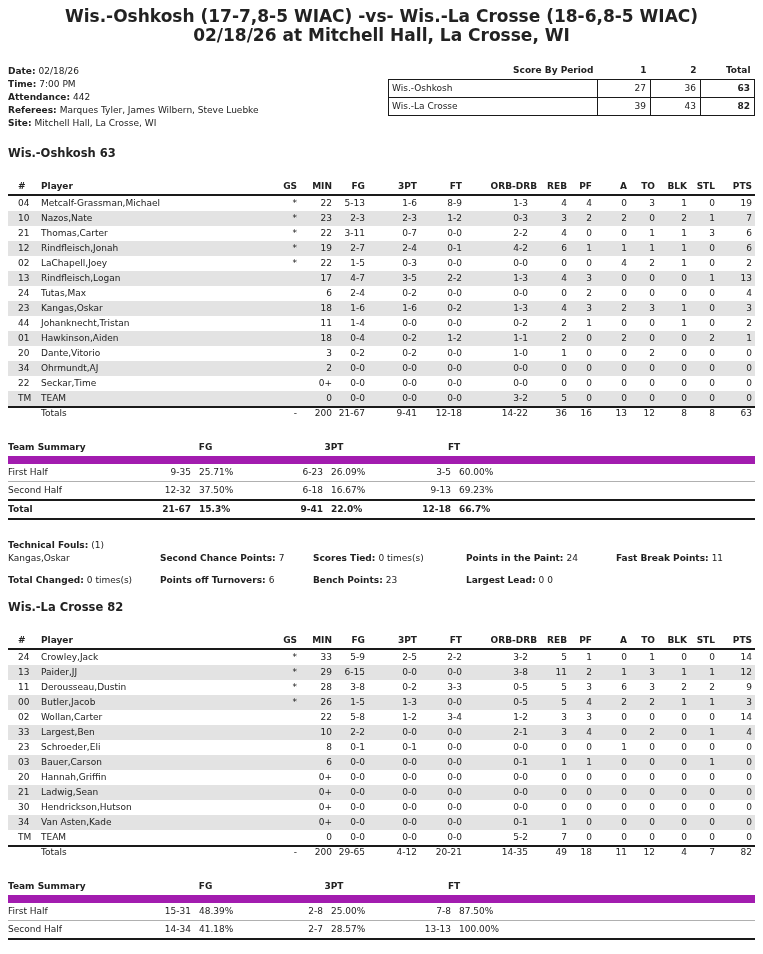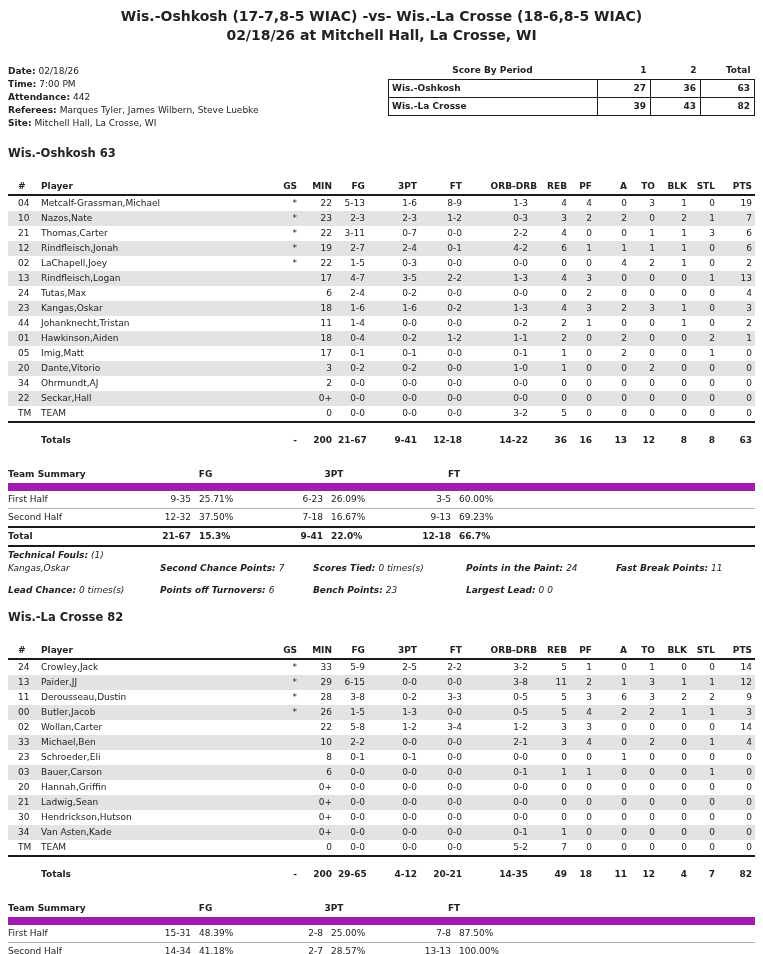--- a/index.html
+++ b/index.html
@@ -5,69 +5,69 @@
   * { box-sizing: border-box; }
   html,body { margin:0; padding:0; }
   body {
     width:763px; height:954px; overflow:hidden; background:#fff;
     font-family:"DejaVu Sans","Liberation Sans",sans-serif;
     font-size:9px; color:#222; -webkit-font-smoothing:antialiased;
   }
   .b { font-weight:bold; }
 
   
-  .titles { text-align:center; padding-top:7px; font-weight:bold; font-size:14px; line-height:19px; }
+  .titles { text-align:center; padding-top:7px; font-weight:bold; font-size:17px; line-height:19px; }
 
   
   .top-row { display:flex; justify-content:space-between; align-items:flex-start; margin:20px 8px 0 8px; }
   .game-info { line-height:13px; white-space:nowrap; }
   .game-info .val { margin-left:3px; }
 
   table.score { border-collapse:collapse; width:366px; table-layout:fixed; }
   table.score td { font-size:9px; line-height:11px; white-space:nowrap; overflow:hidden; }
   table.score thead td { font-weight:bold; height:14px; text-align:right; padding:0 4px 2px 0; }
-  table.score thead td:first-child { text-align:center; padding-left:3px; }
-  table.score tbody td { border:1px solid #1a1a1a; height:18px; text-align:right; padding-right:4px;font-weight:bold; }
+  table.score thead td:first-child { text-align:right; padding-left:3px; }
+  table.score tbody td { border:1px solid #1a1a1a; height:18px; text-align:right; padding-right:4px; }
   table.score tbody td:first-child { text-align:left; padding-left:3px; }
   table.score tbody td:last-child { font-weight:bold; }
 
   
   .team-heading { margin:16px 8px 0 8px; font-weight:bold; font-size:11.5px; }
   .team-heading.second { margin-top:13px; }
 
   
   table.box { border-collapse:collapse; table-layout:fixed; width:747px; margin:19px 8px 0 8px; }
   table.box td { font-size:9px; line-height:11px; padding:2px 3px; white-space:nowrap; overflow:hidden; }
   table.box td:nth-child(-n+2) { text-align:left; }
   table.box td:nth-child(n+3) { text-align:right; }
   table.box td:first-child { padding-left:10px; }
   table.box thead td { font-weight:bold; border-bottom:2px solid #1a1a1a; }
   table.box tbody tr:nth-child(even) { background:#e3e3e3; }
   table.box tbody td:nth-child(8) { padding-right:12px; }
-  table.box tfoot td { font-weight:bold; border-top:2px solid #1a1a1a; padding-top:12px; padding-bottom:3px; }
+  table.box tfoot td { font-weight:normal; border-top:2px solid #1a1a1a; padding-top:0; padding-bottom:3px; }
   table.box tfoot td:nth-child(8) { padding-right:12px; }
 
   
   table.summary { border-collapse:collapse; table-layout:fixed; width:747px; margin:17px 8px 0 8px; }
   table.summary td { font-size:9px; line-height:11px; padding:3px 0; white-space:nowrap; overflow:hidden; }
   table.summary thead td { font-weight:bold; border-bottom:8px solid #a21caf; }
   table.summary thead td.grp { text-align:center; }
   table.summary thead td:nth-child(2) { padding-left:20px; }
   table.summary thead td:nth-child(3) { padding-left:14px; }
   table.summary thead td:nth-child(4) { padding-right:238px; }
   table.summary tbody td:nth-child(2), table.summary tbody td:nth-child(4), table.summary tbody td:nth-child(6),
   table.summary tfoot td:nth-child(2), table.summary tfoot td:nth-child(4), table.summary tfoot td:nth-child(6) { text-align:right; }
   table.summary tbody td:nth-child(3), table.summary tbody td:nth-child(5), table.summary tbody td:nth-child(7),
   table.summary tfoot td:nth-child(3), table.summary tfoot td:nth-child(5), table.summary tfoot td:nth-child(7) { text-align:left; padding-left:8px; }
   table.summary tbody tr:first-child td { border-bottom:1px solid #b0b0b0; }
   table.summary tbody tr:nth-child(2) td { border-bottom:2px solid #1a1a1a; }
   table.summary tfoot td { font-weight:bold; border-bottom:2px solid #1a1a1a; }
 
   
-  .stats { margin:2px 8px 0 8px; line-height:13px; white-space:nowrap;font-style:italic; }
+  .stats { margin:19px 8px 0 8px; line-height:13px; white-space:nowrap; }
   .stats-grid { display:grid; grid-template-columns:152px 153px 153px 150px 1fr; }
   .stats-grid.row3 { margin-top:9px; }
   .stats .val { margin-left:3px; }
 </style>
 </head>
 <body>
 
 <div class="titles">
   <div>Wis.-Oshkosh (17-7,8-5 WIAC) -vs- Wis.-La Crosse (18-6,8-5 WIAC)</div>
   <div>02/18/26 at Mitchell Hall, La Crosse, WI</div>
@@ -318,37 +318,20 @@
         <td>1-1</td>
         <td>2</td>
         <td>0</td>
         <td>2</td>
         <td>0</td>
         <td>0</td>
         <td>2</td>
         <td>1</td>
       </tr>
       <tr>
-        <td>05</td>
-        <td>Imig,Matt</td>
-        <td></td>
-        <td>17</td>
-        <td>0-1</td>
-        <td>0-1</td>
-        <td>0-0</td>
-        <td>0-1</td>
-        <td>1</td>
-        <td>0</td>
-        <td>2</td>
-        <td>0</td>
-        <td>0</td>
-        <td>1</td>
-        <td>0</td>
-      </tr>
-      <tr>
         <td>20</td>
         <td>Dante,Vitorio</td>
         <td></td>
         <td>3</td>
         <td>0-2</td>
         <td>0-2</td>
         <td>0-0</td>
         <td>1-0</td>
         <td>1</td>
         <td>0</td>
@@ -370,21 +353,21 @@
         <td>0</td>
         <td>0</td>
         <td>0</td>
         <td>0</td>
         <td>0</td>
         <td>0</td>
         <td>0</td>
       </tr>
       <tr>
         <td>22</td>
-        <td>Seckar,Hall</td>
+        <td>Seckar,Time</td>
         <td></td>
         <td>0+</td>
         <td>0-0</td>
         <td>0-0</td>
         <td>0-0</td>
         <td>0-0</td>
         <td>0</td>
         <td>0</td>
         <td>0</td>
         <td>0</td>
@@ -456,21 +439,21 @@
         <td>25.71%</td>
         <td>6-23</td>
         <td>26.09%</td>
         <td>3-5</td>
         <td>60.00%</td>
       </tr>
       <tr>
         <td>Second Half</td>
         <td>12-32</td>
         <td>37.50%</td>
-        <td>7-18</td>
+        <td>6-18</td>
         <td>16.67%</td>
         <td>9-13</td>
         <td>69.23%</td>
       </tr>
     </tbody>
   <tfoot>
       <tr>
         <td>Total</td>
         <td>21-67</td>
         <td>15.3%</td>
@@ -487,21 +470,21 @@
     <span class="b">Technical Fouls:</span><span class="val">(1)</span>
   </div>
   <div class="stats-grid">
     <span>Kangas,Oskar</span>
     <span><span class="b">Second Chance Points:</span><span class="val">7</span></span>
     <span><span class="b">Scores Tied:</span><span class="val">0 times(s)</span></span>
     <span><span class="b">Points in the Paint:</span><span class="val">24</span></span>
     <span><span class="b">Fast Break Points:</span><span class="val">11</span></span>
   </div>
   <div class="stats-grid row3">
-    <span><span class="b">Lead Chance:</span><span class="val">0 times(s)</span></span>
+    <span><span class="b">Total Changed:</span><span class="val">0 times(s)</span></span>
     <span><span class="b">Points off Turnovers:</span><span class="val">6</span></span>
     <span><span class="b">Bench Points:</span><span class="val">23</span></span>
     <span><span class="b">Largest Lead:</span><span class="val">0 0</span></span>
   </div>
 </div>
 
 <div class="team-heading second">Wis.-La Crosse 82</div>
 
 <table class="box">
   <colgroup>
@@ -621,21 +604,21 @@
         <td>3</td>
         <td>3</td>
         <td>0</td>
         <td>0</td>
         <td>0</td>
         <td>0</td>
         <td>14</td>
       </tr>
       <tr>
         <td>33</td>
-        <td>Michael,Ben</td>
+        <td>Largest,Ben</td>
         <td></td>
         <td>10</td>
         <td>2-2</td>
         <td>0-0</td>
         <td>0-0</td>
         <td>2-1</td>
         <td>3</td>
         <td>4</td>
         <td>0</td>
         <td>2</td>

